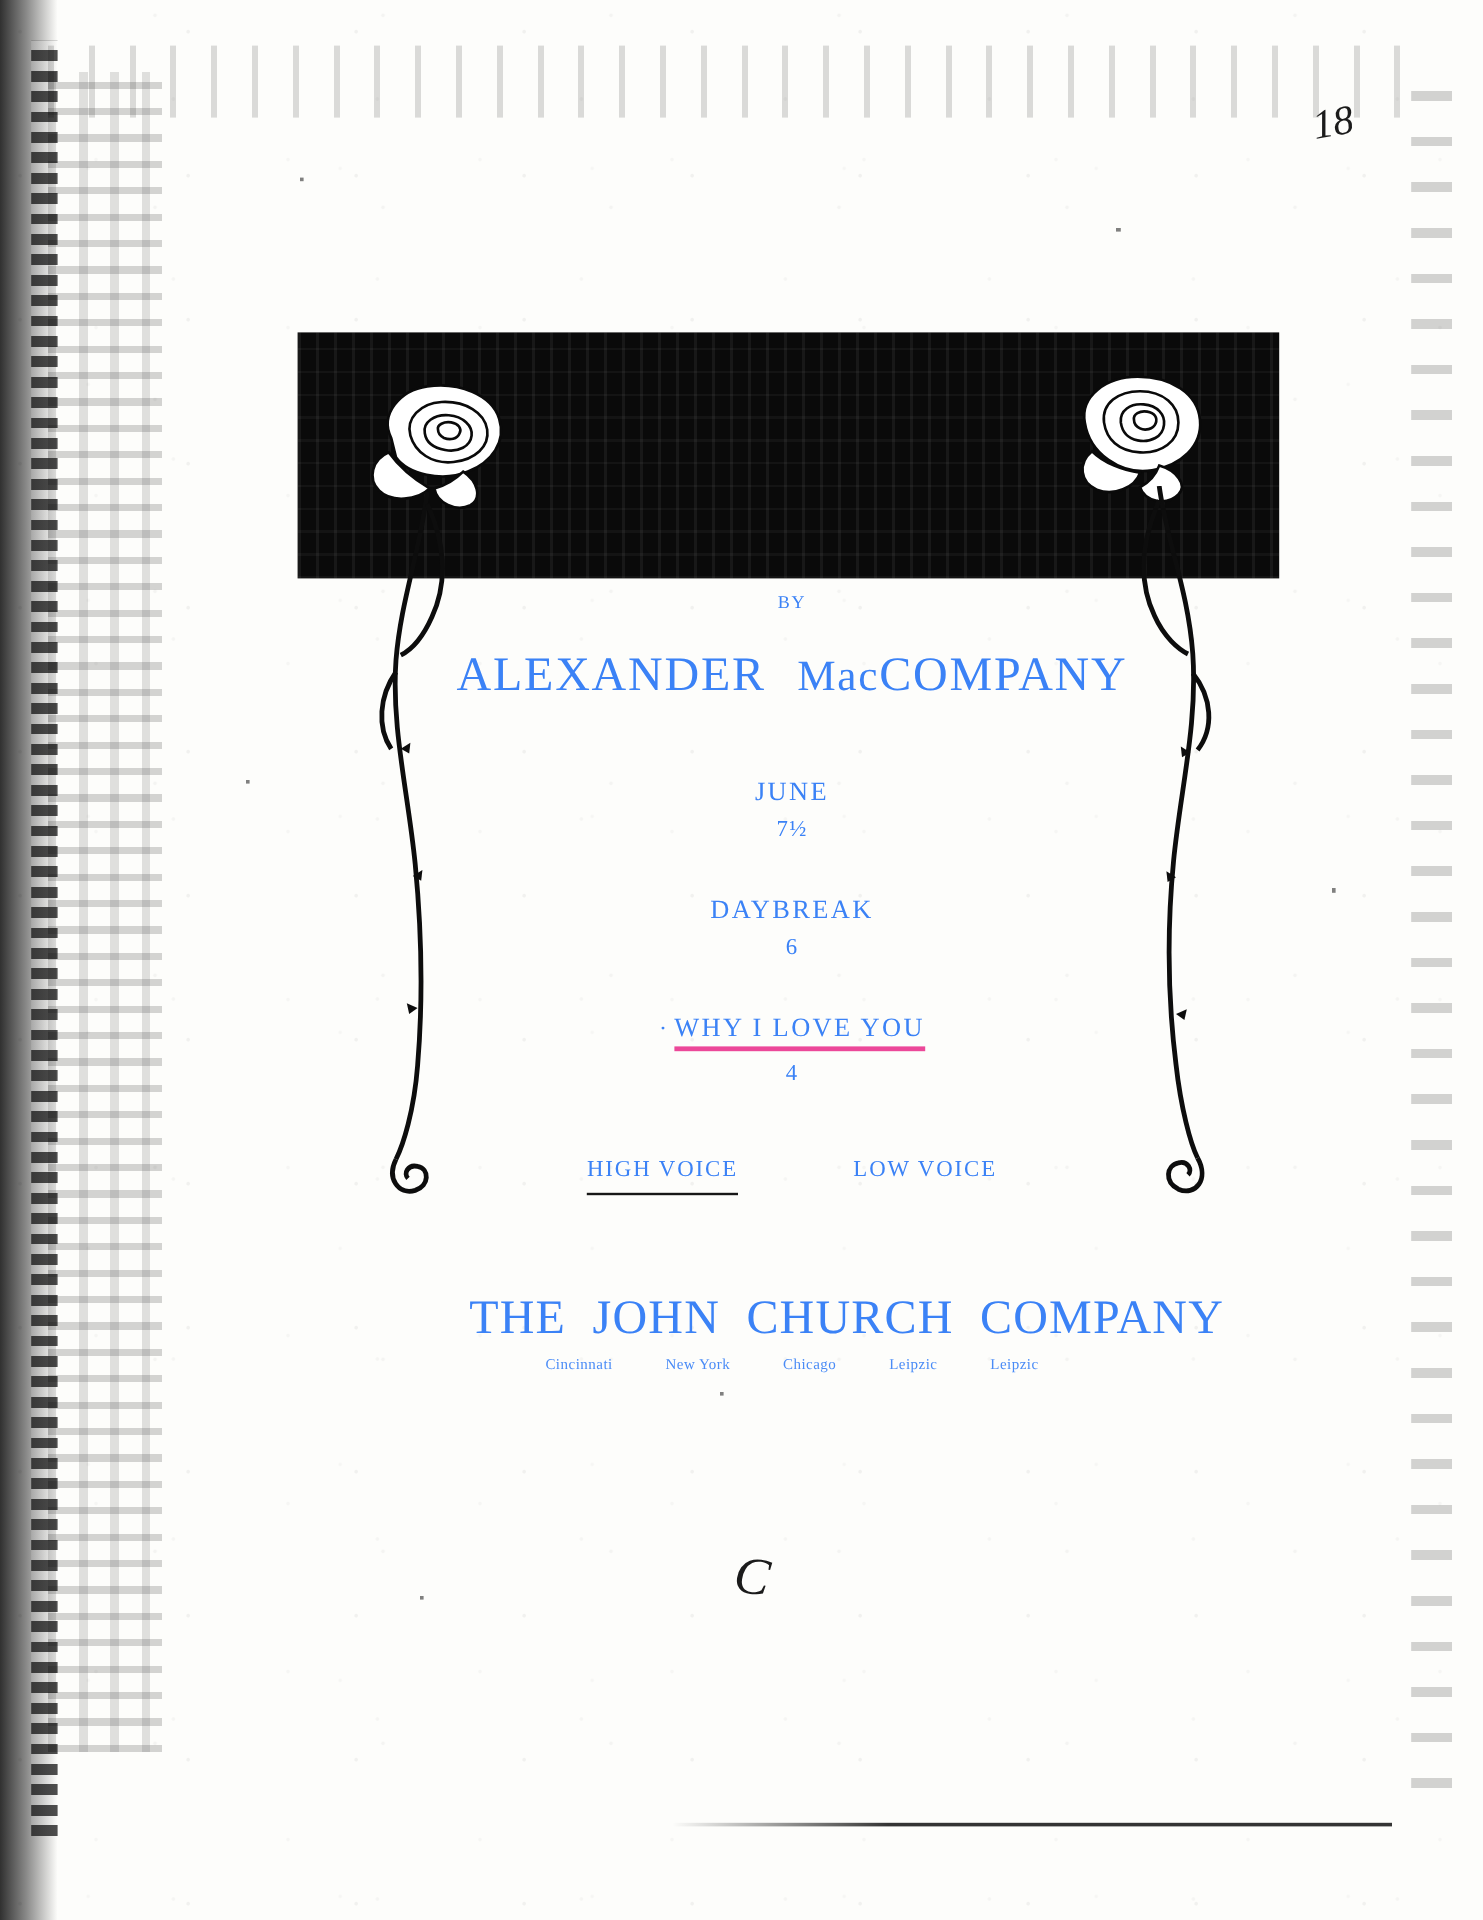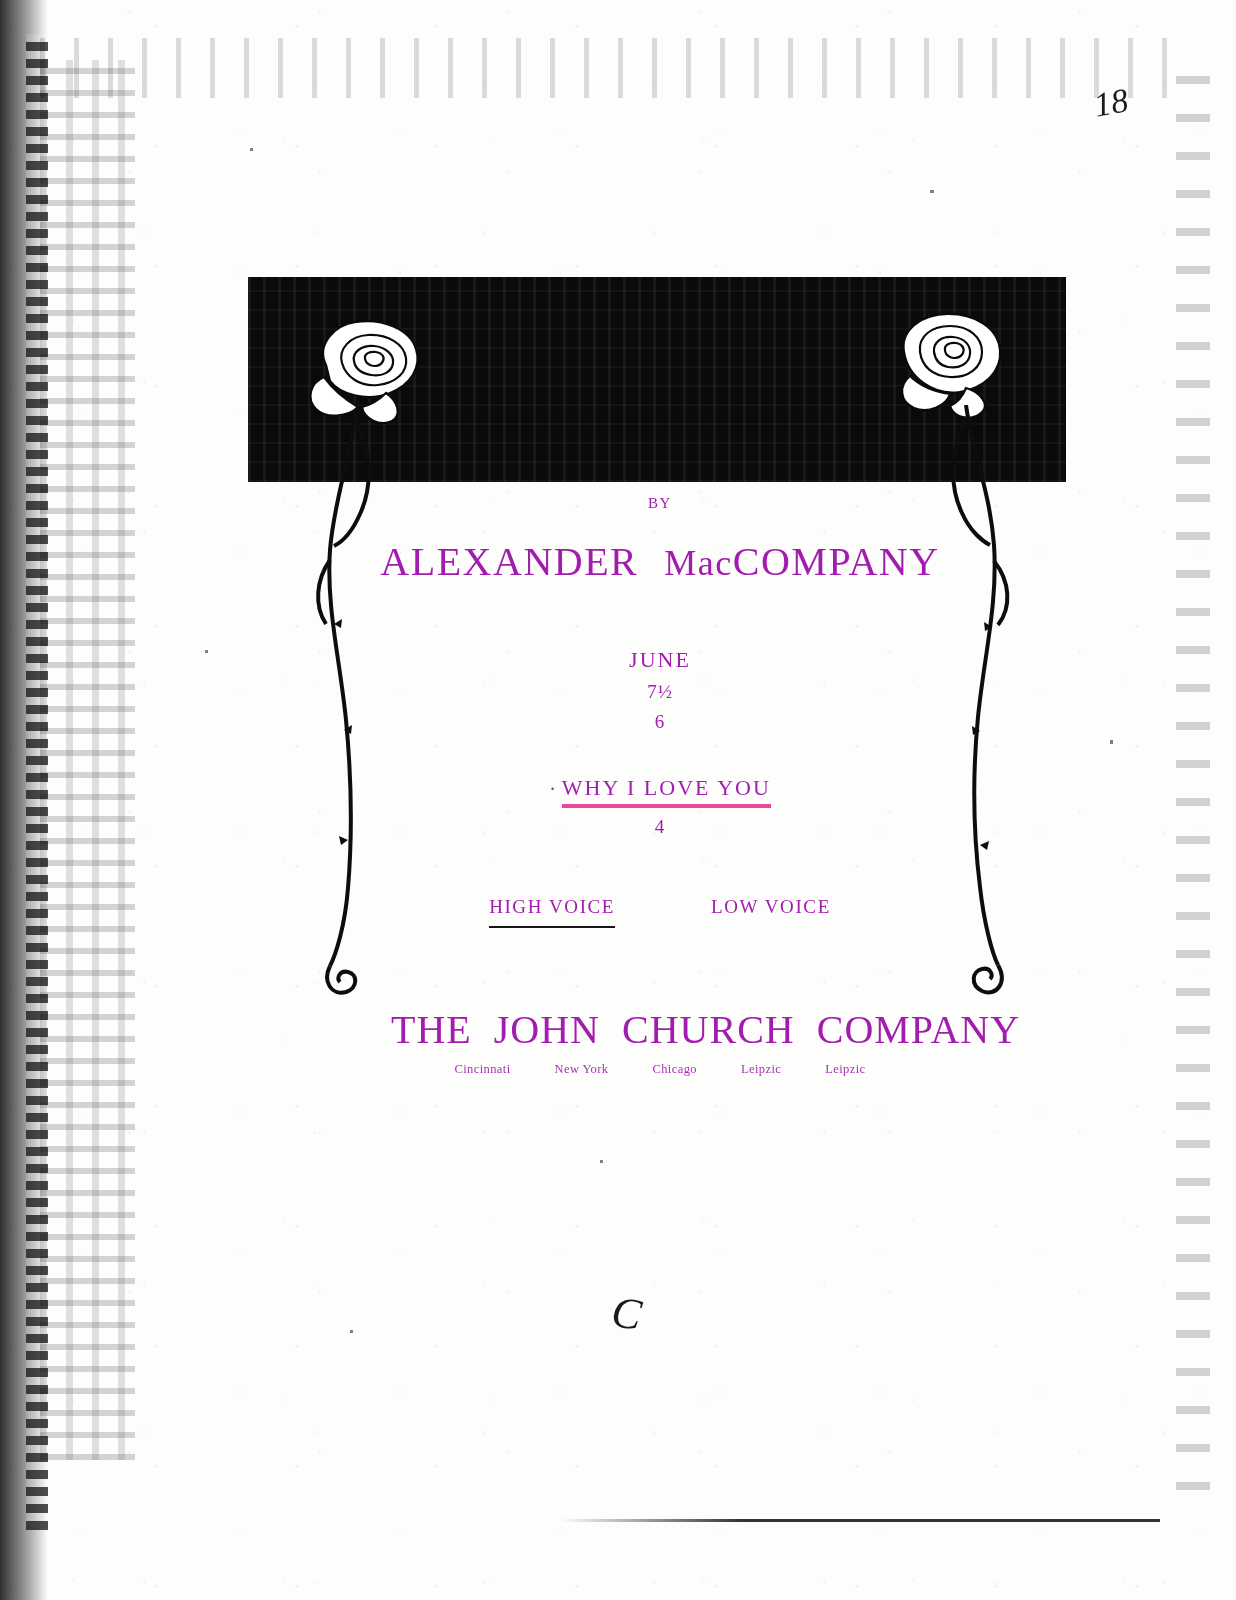--- a/index.html
+++ b/index.html
@@ -108,21 +108,21 @@
   }
   .rose-wrap { position: absolute; }
   .stem-wrap { position: absolute; }
 
   
   .center-col {
     position: absolute;
     left: 380px; top: 495px;
     width: 560px;
     text-align: center;
-    color: #a21caf;
+    color: #3b82f6;
   }
   .by {
     font-size: 15px;
     letter-spacing: 1.5px;
     margin-bottom: 26px;
   }
   .composer {
     font-size: 40px;
     letter-spacing: 1.5px;
     white-space: nowrap;
@@ -288,20 +288,23 @@
 
     <div class="composer">
       <span>ALEXANDER</span><span class="gap"></span><span class="sm">Mac</span><span>COMPANY</span>
     </div>
 
     <div class="song first">
       <span>JUNE</span>
     </div>
     <div class="price">7½</div>
 
+    <div class="song">
+      <span>DAYBREAK</span>
+    </div>
     <div class="price">6</div>
 
     <div class="song">
       <span class="dot-prefix">·</span><span class="song-underline">WHY I LOVE YOU</span>
     </div>
     <div class="price">4</div>
 
     <div class="voices">
       <span class="voice-high">HIGH VOICE</span>
       <span>LOW VOICE</span>

